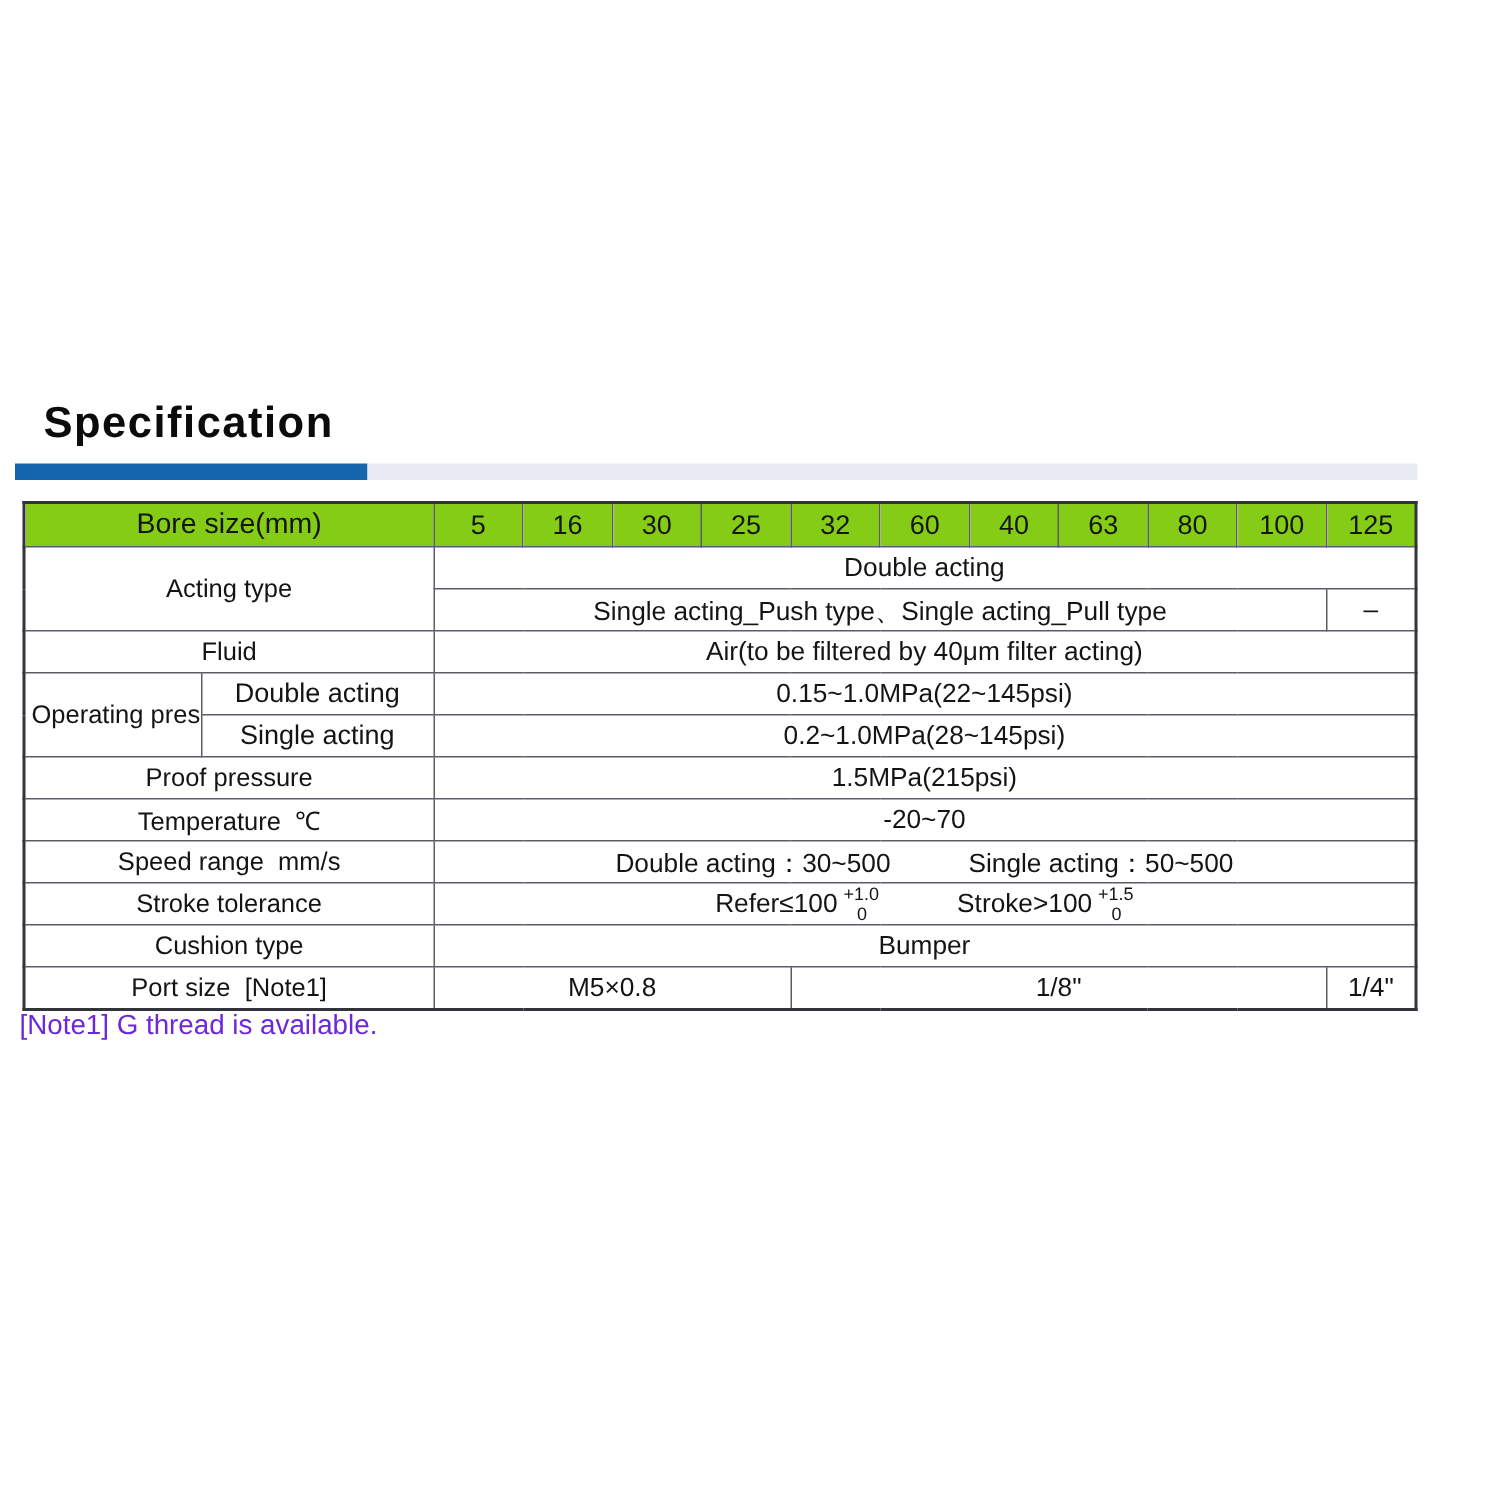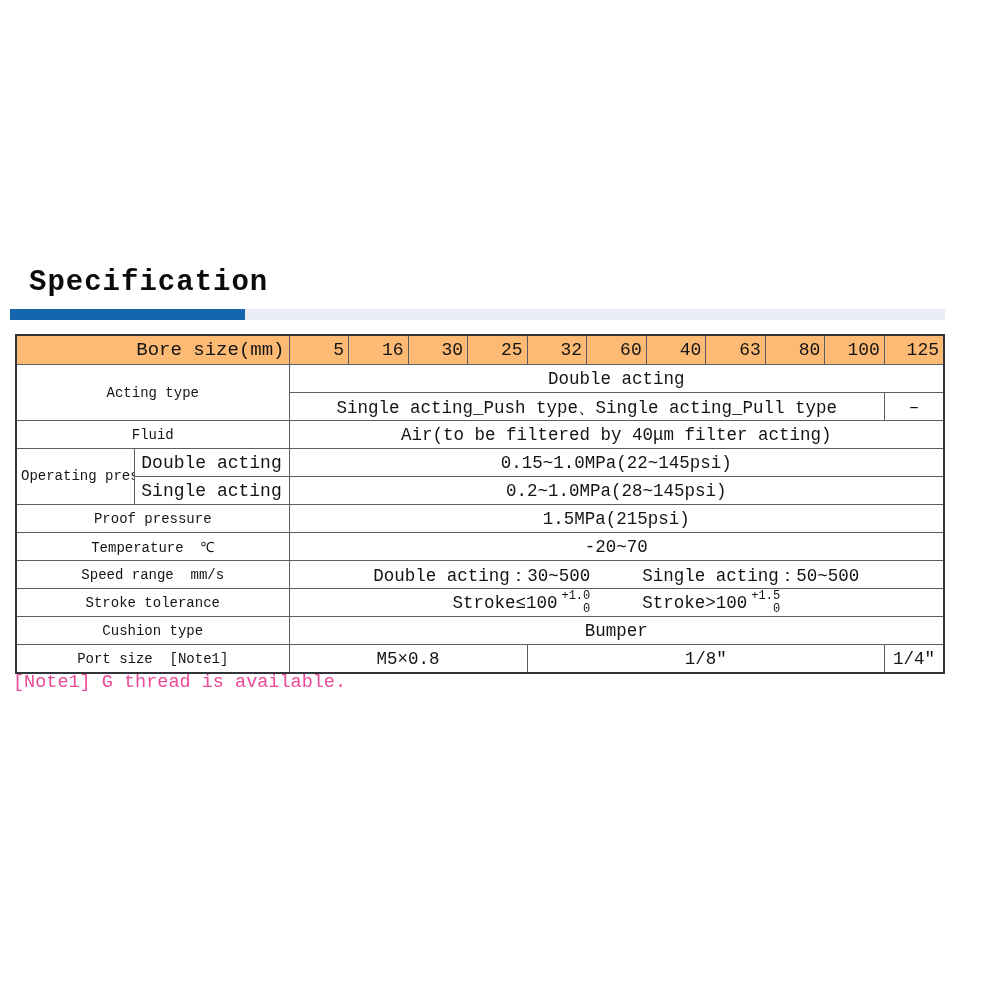--- a/index.html
+++ b/index.html
@@ -1,18 +1,18 @@
 <!DOCTYPE html>
 <html><head>
 <meta charset="utf-8">
 <style>
   html,body{margin:0;padding:0;background:#ffffff;}
   .page{
     position:relative;width:1000px;height:1000px;background:#ffffff;
-    font-family:Liberation Mono, monospace;color:#111111;
+    font-family:Liberation Sans, sans-serif;color:#111111;
     overflow:hidden;
   }
   .title{
     position:absolute;left:29px;top:266px;margin:0;
     font-size:29px;font-weight:bold;color:#0b0b0b;letter-spacing:1px;
   }
   .title-bar{
     position:absolute;left:10px;top:309px;width:935px;height:11px;
     display:flex;
   }
@@ -28,36 +28,36 @@
   table.spec td,table.spec th{
     border:1px solid #5c5c66;
     padding:0 4px;
     height:27px;
     text-align:center;
     vertical-align:middle;
     font-weight:normal;
     overflow:hidden;
     white-space:nowrap;
   }
-  tr.hdr td,tr.hdr th{height:28px;background:#fdba74;text-align:right;}
+  tr.hdr td,tr.hdr th{height:28px;background:#84cc16;}
   th.rowhead{font-size:19px;font-weight:bold;text-align:left;padding-left:8px;}
   td.borenum{font-weight:bold;font-size:18px;}
-  td.label{text-align:left;padding-left:8px;font-size:14px;}
+  td.label{text-align:left;padding-left:8px;font-size:17px;}
   td.label-wrap{white-space:normal;line-height:1.15;}
   td.sublabel{text-align:left;padding-left:8px;font-size:18px;}
   .pair{display:flex;justify-content:center;align-items:center;gap:52px;}
   .tolgroup{display:inline-flex;align-items:center;}
   .tol{
     display:inline-flex;flex-direction:column;justify-content:center;
-    font-size:12px;line-height:1.05;text-align:right;margin-left:4px;
+    font-size:12px;line-height:1.05;text-align:left;margin-left:4px;
   }
   .tol .low{padding-left:9px;}
   .notes{
     position:absolute;left:13px;top:670px;
-    font-size:18.5px;line-height:26px;color:#ec4899;
+    font-size:18.5px;line-height:26px;color:#6d28d9;
   }
 </style>
 </head>
 <body>
 
 <div class="page">
 
   <h1 class="title">Specification</h1>
 
   <div class="title-bar">
@@ -140,21 +140,21 @@
           <span>Single acting：50~500</span>
         </div>
       </td>
     </tr>
 
     <tr>
       <td class="label" colspan="2">Stroke tolerance</td>
       <td colspan="11">
         <div class="pair">
           <span class="tolgroup">
-            <span>Stroke≤100</span>
+            <span>Refer≤100</span>
             <span class="tol">
               <span class="up">+1.0</span>
               <span class="low">0</span>
             </span>
           </span>
           <span class="tolgroup">
             <span>Stroke&gt;100</span>
             <span class="tol">
               <span class="up">+1.5</span>
               <span class="low">0</span>

